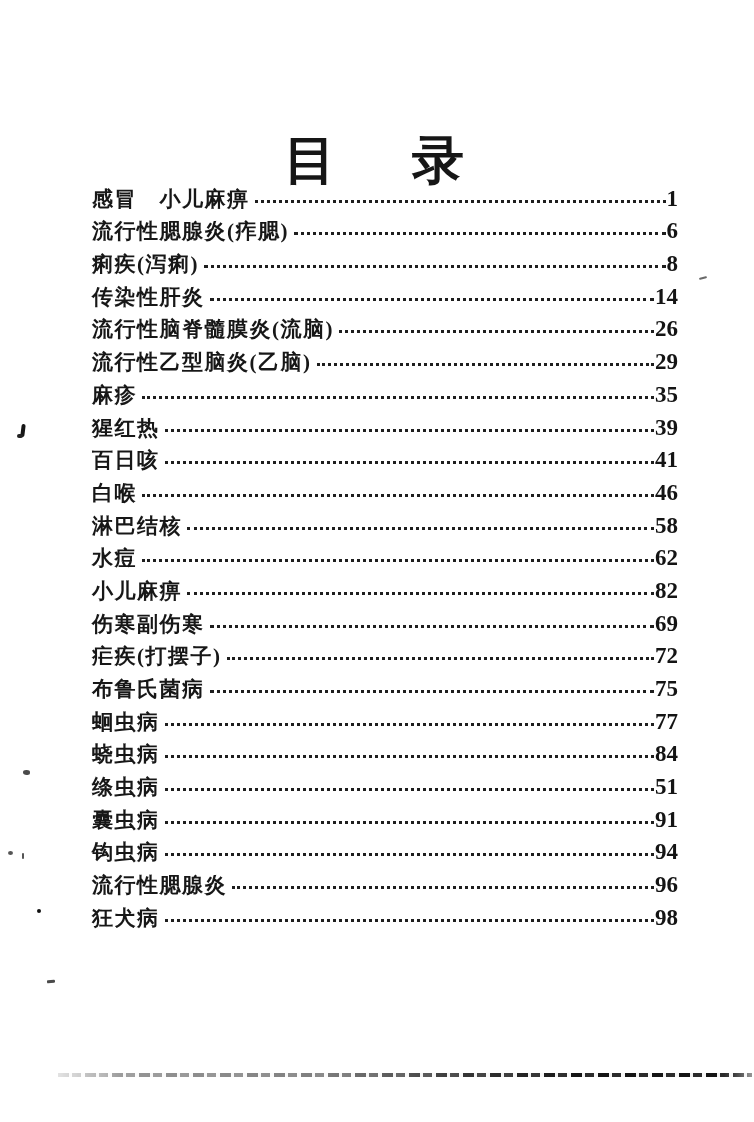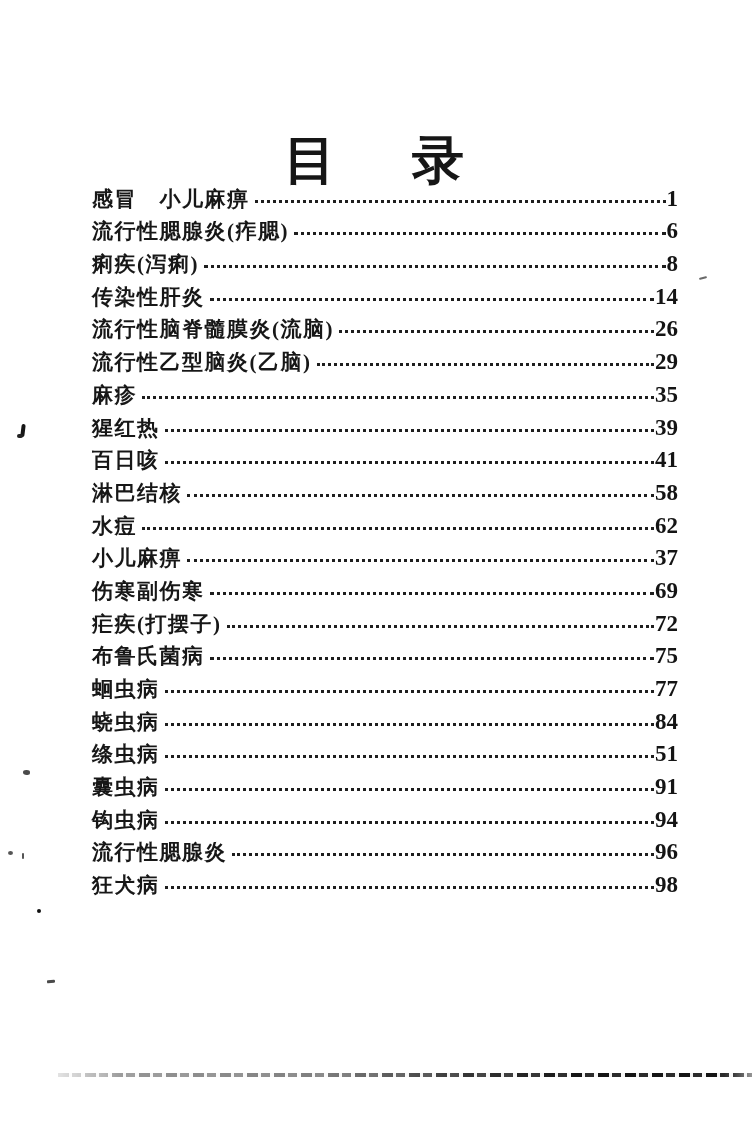--- a/index.html
+++ b/index.html
@@ -148,33 +148,38 @@
       <span class="toc-label">猩红热</span>
       <span class="dot-leader"></span>
       <span class="toc-page-num">39</span>
     </div>
       <div class="toc-row">
       <span class="toc-label">百日咳</span>
       <span class="dot-leader"></span>
       <span class="toc-page-num">41</span>
     </div>
       <div class="toc-row">
+      <span class="toc-label">白喉</span>
+      <span class="dot-leader"></span>
+      <span class="toc-page-num">46</span>
+    </div>
+      <div class="toc-row">
       <span class="toc-label">淋巴结核</span>
       <span class="dot-leader"></span>
       <span class="toc-page-num">58</span>
     </div>
       <div class="toc-row">
       <span class="toc-label">水痘</span>
       <span class="dot-leader"></span>
       <span class="toc-page-num">62</span>
     </div>
       <div class="toc-row">
       <span class="toc-label">小儿麻痹</span>
       <span class="dot-leader"></span>
-      <span class="toc-page-num">37</span>
+      <span class="toc-page-num">82</span>
     </div>
       <div class="toc-row">
       <span class="toc-label">伤寒副伤寒</span>
       <span class="dot-leader"></span>
       <span class="toc-page-num">69</span>
     </div>
       <div class="toc-row">
       <span class="toc-label">疟疾(打摆子)</span>
       <span class="dot-leader"></span>
       <span class="toc-page-num">72</span>

